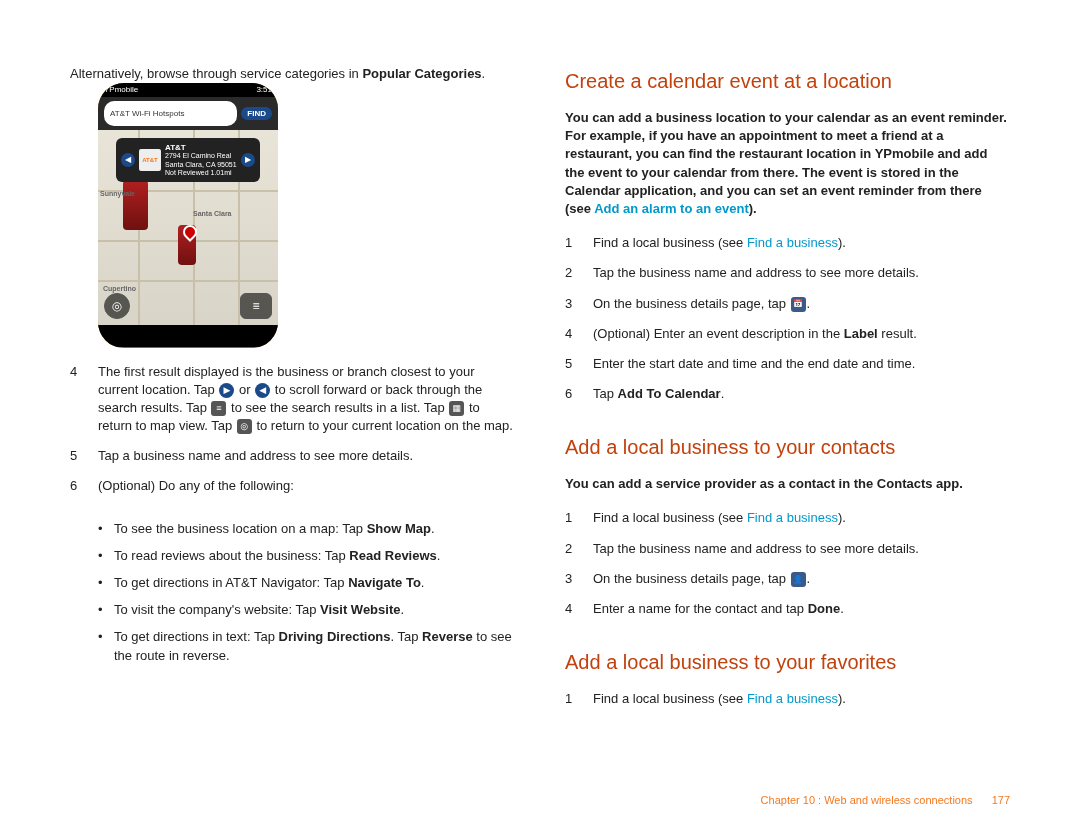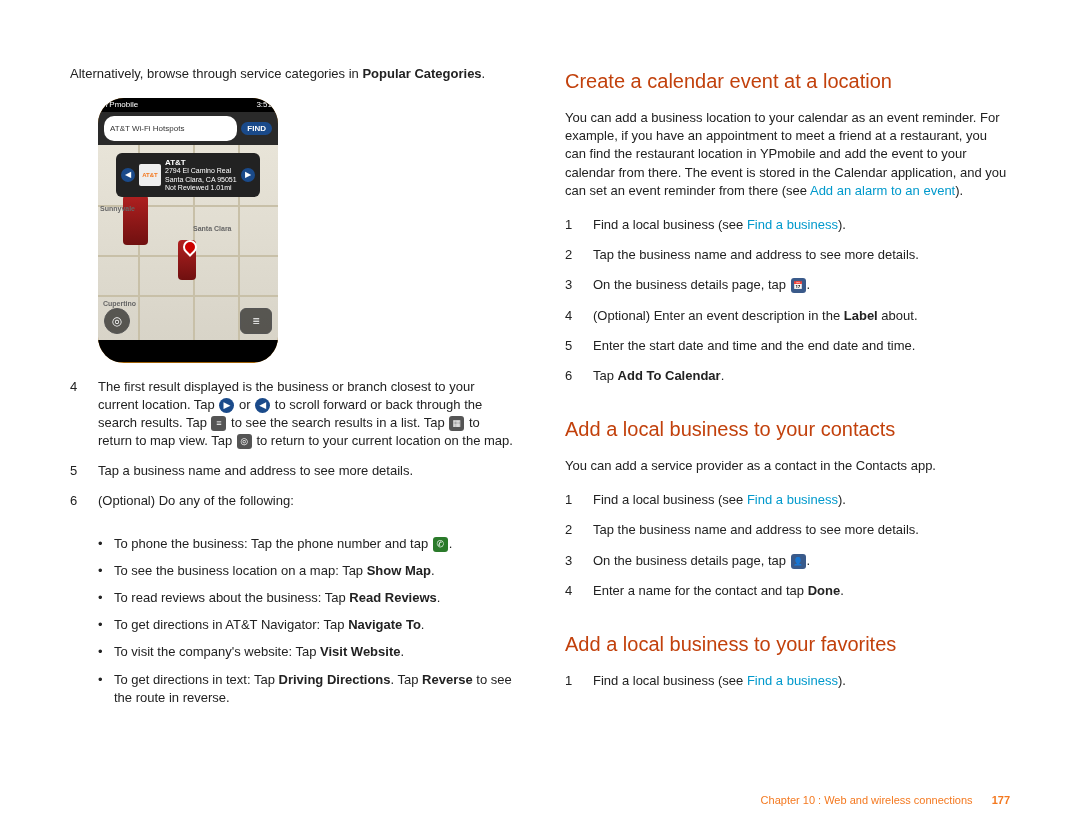--- a/index.html
+++ b/index.html
@@ -16,21 +16,20 @@
     gap: 50px;
   }
   .col {
     width: 445px;
     display: flex;
     flex-direction: column;
   }
   .intro {
     font-size: 13px;
     line-height: 1.35;
-    margin-bottom: 15px;
   }
   .intro b, .step-text b, .bullet b { font-weight: 600; }
   .screenshot {
     width: 180px;
     height: 265px;
     margin: 0 0 15px 28px;
     border-radius: 26px;
     background: #a16207;
     position: relative;
     overflow: hidden;
@@ -68,27 +67,27 @@
     vertical-align: middle; align-items: center; justify-content: center; color: #fff; font-size: 9px;
     margin: 0 1px;
   }
   .inline-icon.round { border-radius: 50%; background: #1a4a8a; }
   .inline-icon.green { background: #2a7a2a; }
   .inline-icon.gray { background: #555; }
   .inline-icon.cal { background: #3a5a8a; font-size: 8px; }
   h2.section {
     font-size: 20px; font-weight: 400; color: #c2410c; margin: 4px 0 16px 0; line-height: 1.2;
   }
-  .para { font-size: 13px; line-height: 1.4; margin-bottom: 16px; }
+  .para { font-size: 13px; line-height: 1.4; margin-bottom: 16px; font-weight: bold; }
   a.xref { color: #0099cc; text-decoration: none; }
   .footer {
     position: absolute; bottom: 28px; right: 70px;
     font-size: 11px; color: #f47920;
   }
-  .footer .pg { margin-left: 16px; font-weight: bold; }
+  .footer .pg { margin-left: 16px; }
 </style>
 </head>
 <body>
 
 <div class="col">
   <p class="intro">
     <span>Alternatively, browse through service categories in </span><b>Popular Categories</b><span>.</span>
   </p>
 
   <div class="screenshot">
@@ -146,23 +145,20 @@
     <div class="step-text">Tap a business name and address to see more details.</div>
   </div>
 
   <div class="step">
     <div class="step-num">6</div>
     <div class="step-text">(Optional) Do any of the following:</div>
   </div>
 
   <div class="bullets">
     <div class="bullet">
-        <span><span>To phone the business: Tap the phone number and tap </span><span class="inline-icon green">✆</span><span>.</span></span>
-      </div>
-    <div class="bullet">
         <span><span>To see the business location on a map: Tap </span><b>Show Map</b><span>.</span></span>
       </div>
     <div class="bullet">
         <span><span>To read reviews about the business: Tap </span><b>Read Reviews</b><span>.</span></span>
       </div>
     <div class="bullet">
         <span><span>To get directions in AT&amp;T Navigator: Tap </span><b>Navigate To</b><span>.</span></span>
       </div>
     <div class="bullet">
         <span><span>To visit the company's website: Tap </span><b>Visit Website</b><span>.</span></span>
@@ -186,21 +182,21 @@
   <div class="step">
     <div class="step-num">2</div>
     <div class="step-text">Tap the business name and address to see more details.</div>
   </div>
   <div class="step">
     <div class="step-num">3</div>
     <div class="step-text"><span>On the business details page, tap </span><span class="inline-icon cal">📅</span><span>.</span></div>
   </div>
   <div class="step">
     <div class="step-num">4</div>
-    <div class="step-text"><span>(Optional) Enter an event description in the </span><b>Label</b><span> about.</span></div>
+    <div class="step-text"><span>(Optional) Enter an event description in the </span><b>Label</b><span> result.</span></div>
   </div>
   <div class="step">
     <div class="step-num">5</div>
     <div class="step-text">Enter the start date and time and the end date and time.</div>
   </div>
   <div class="step" style="margin-bottom: 28px">
     <div class="step-num">6</div>
     <div class="step-text"><span>Tap </span><b>Add To Calendar</b><span>.</span></div>
   </div>
 

